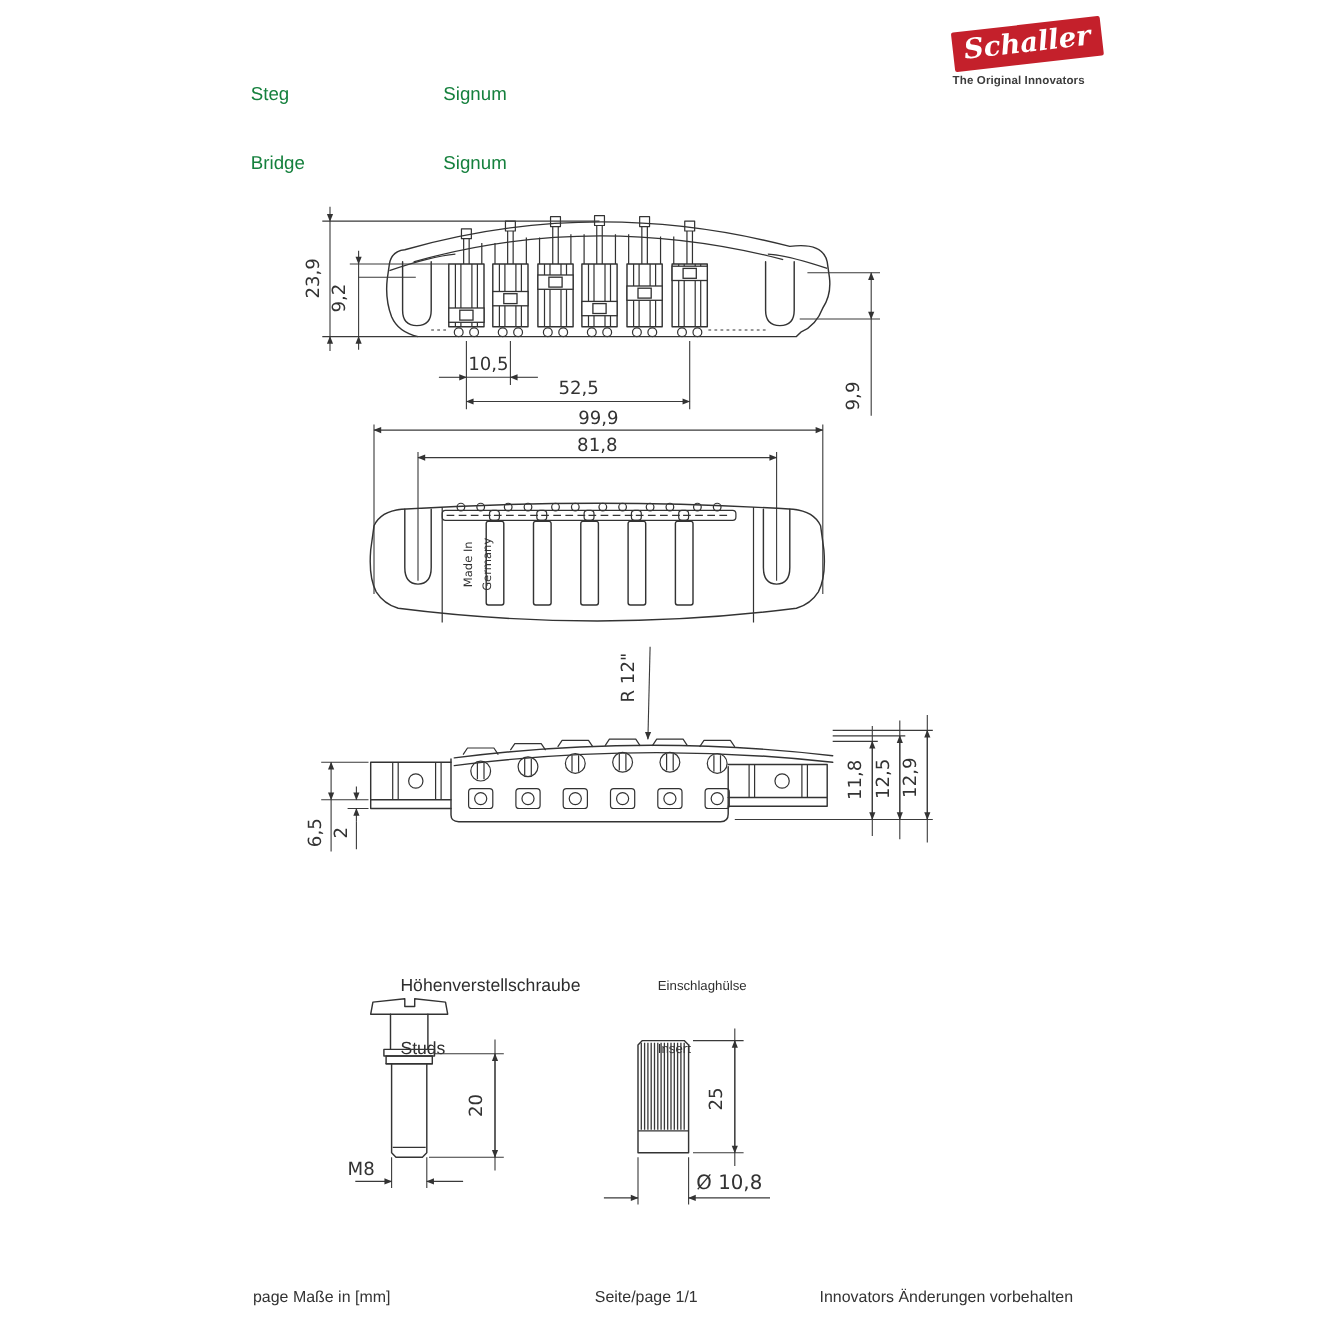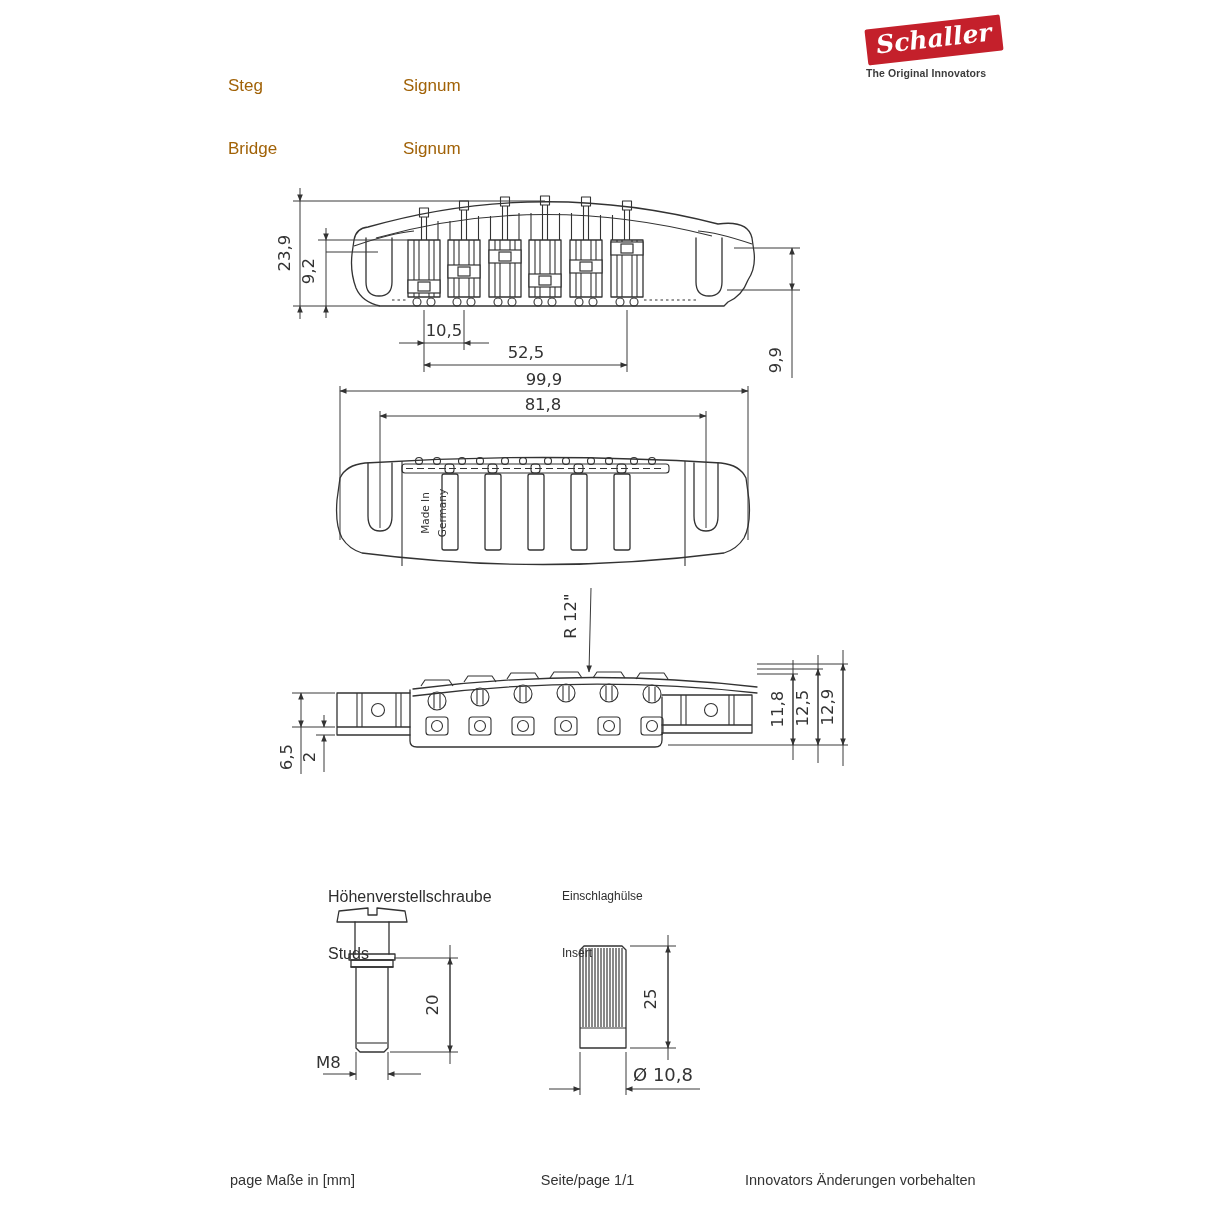--- a/index.html
+++ b/index.html
@@ -1,19 +1,19 @@
 <!DOCTYPE html>
 <html><head>
 <meta charset="utf-8">
 <style>
   html,body{margin:0;padding:0;background:#fff;}
   #sheet{position:relative;width:1214px;height:1214px;background:#ffffff;overflow:hidden;
          font-family:"Liberation Sans","DejaVu Sans",sans-serif;color:#2e2e2e;}
-  .hcol{position:absolute;top:33px;font-size:17px;line-height:21px;white-space:pre;color:#a16207;}
-  .abs{position:absolute;white-space:pre;}
+  .hcol{position:absolute;top:33px;font-size:17px;line-height:21px;white-space:pre;color:#15803d;}
+  .abs{position:absolute;white-space:pre;margin-left:36px;}
   .logo{position:absolute;left:866px;top:22px;width:136px;}
   .logo-plate{background:#c4202b;color:#fff;transform:rotate(-6.5deg);border-radius:2px;
               height:36px;line-height:34px;text-align:center;
               font-family:"DejaVu Serif",serif;font-style:italic;font-weight:bold;font-size:25px;}
   .logo-tagline{margin-top:9px;font-size:10.5px;font-weight:bold;color:#3c3c3c;letter-spacing:.1px;}
   .foot{position:absolute;font-size:14.5px;line-height:15.5px;color:#333;white-space:pre;}
   .foot-center{text-align:center;}
   svg{position:absolute;left:0;top:0;}
   .o{fill:none;stroke:#333;stroke-width:1.3;stroke-linejoin:round;stroke-linecap:round;}
   .o2{fill:none;stroke:#333;stroke-width:1.1;stroke-linejoin:round;}

